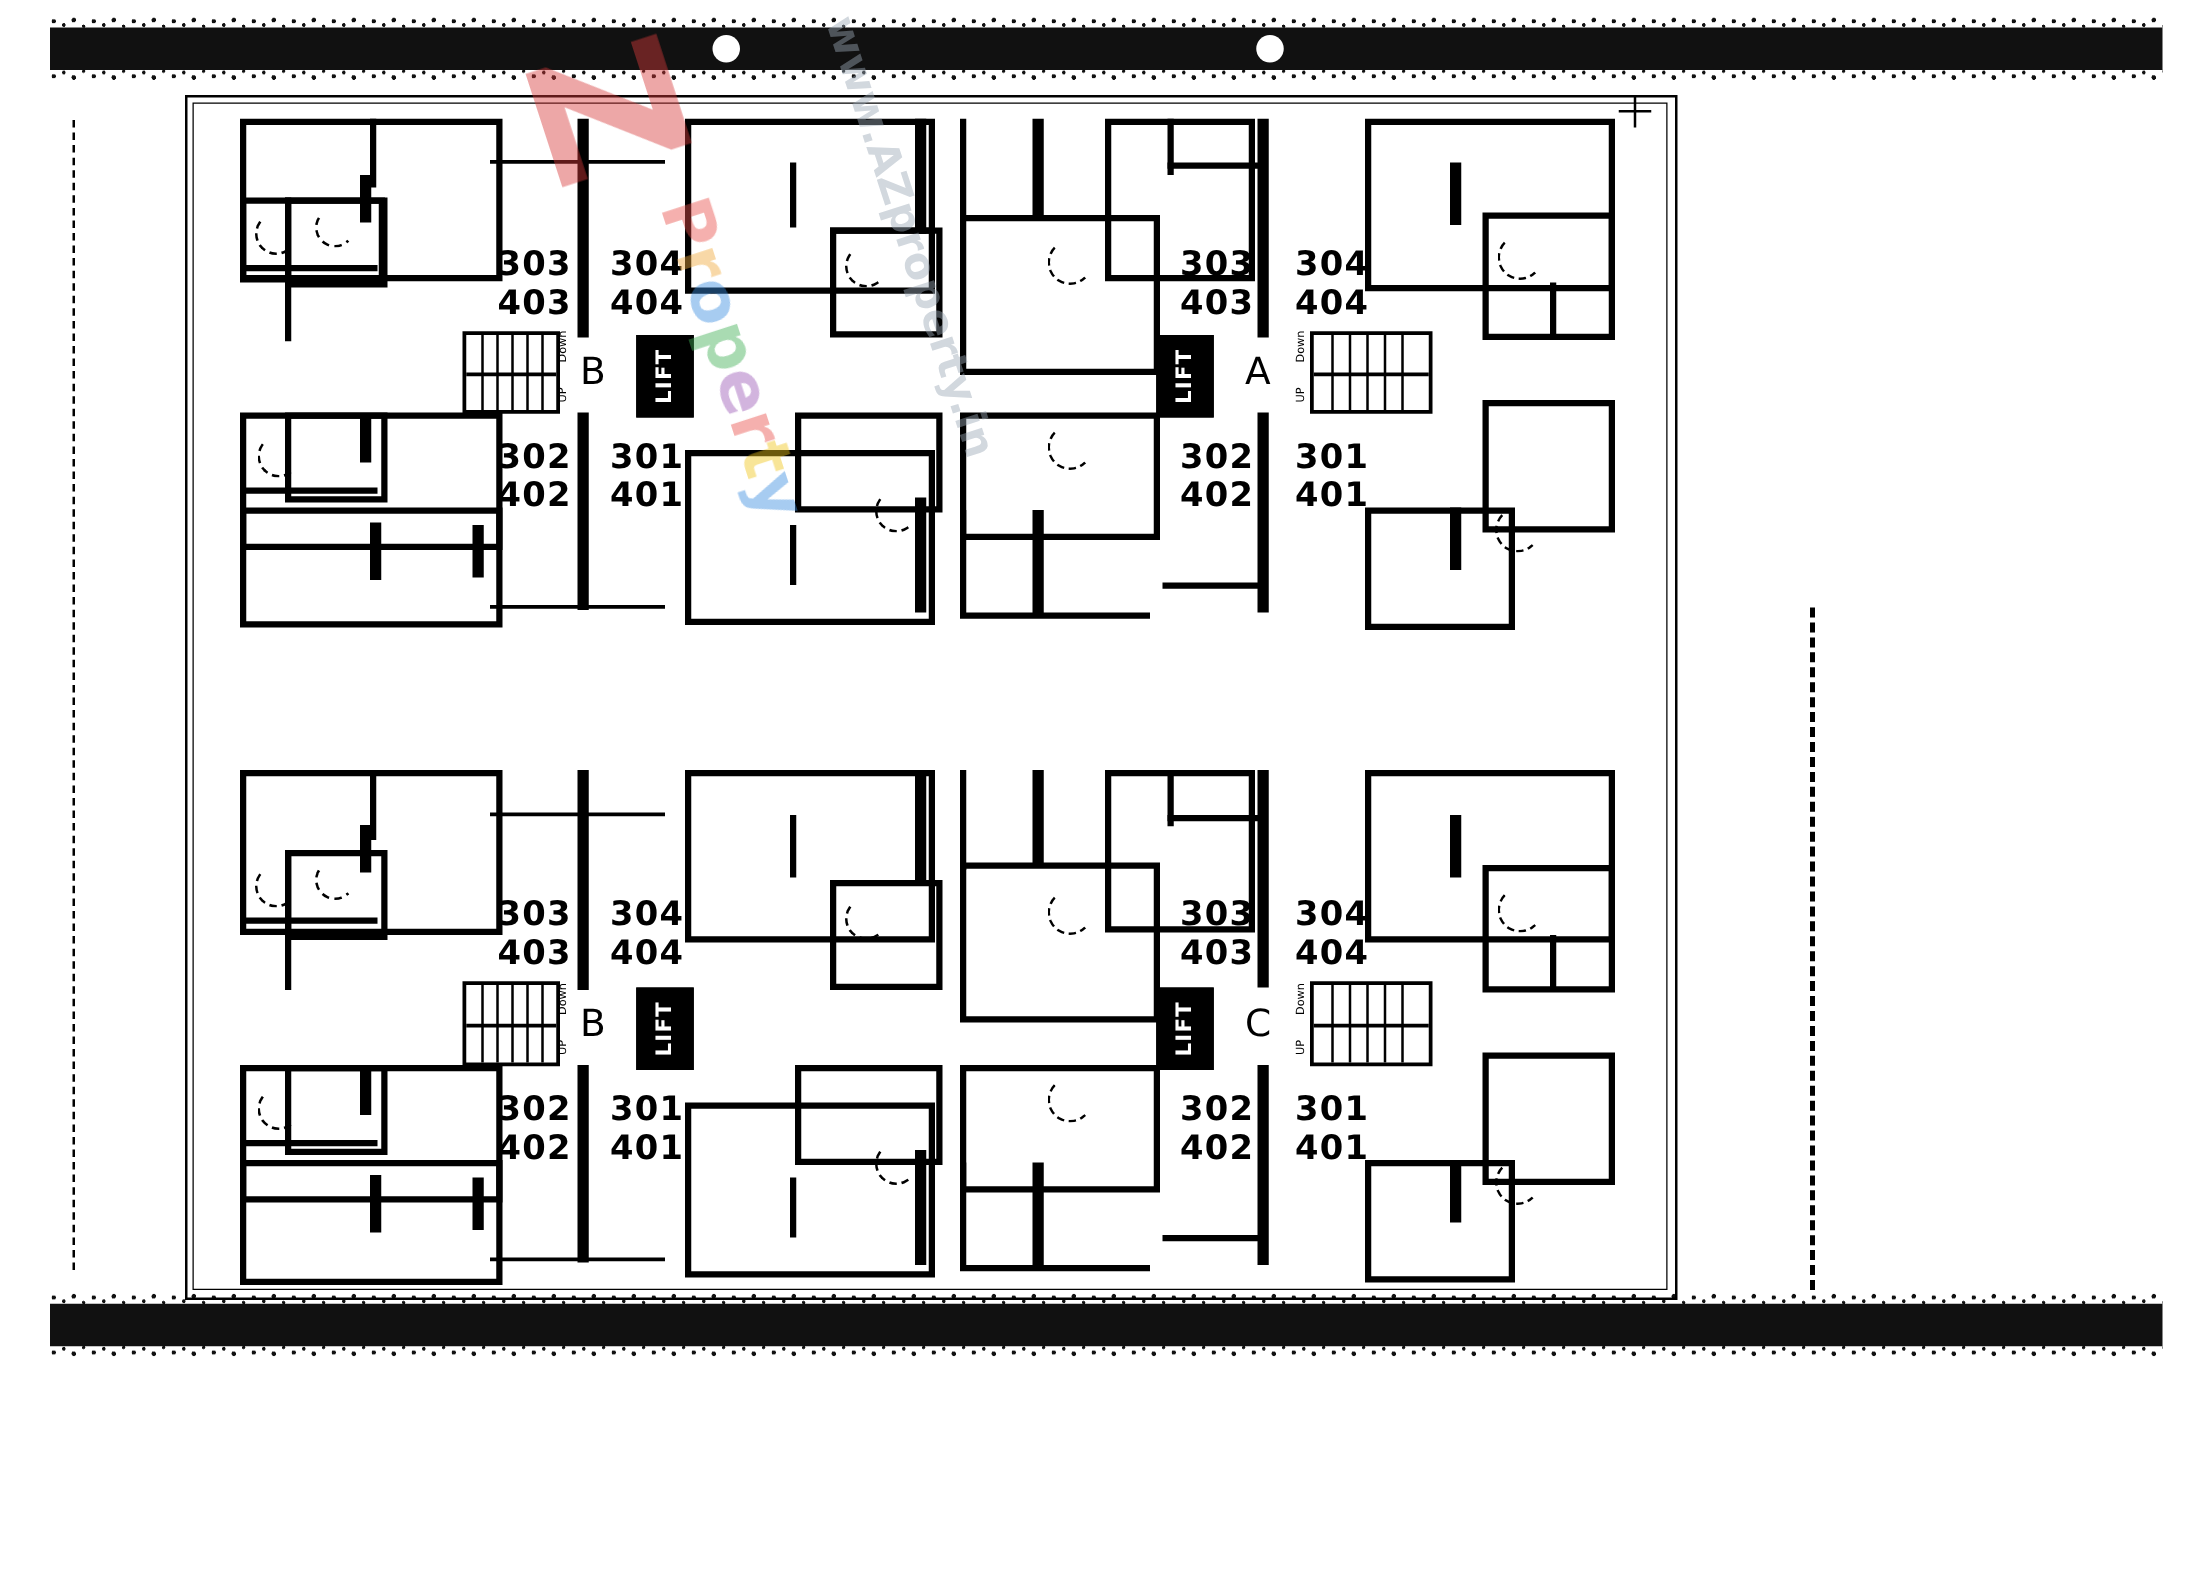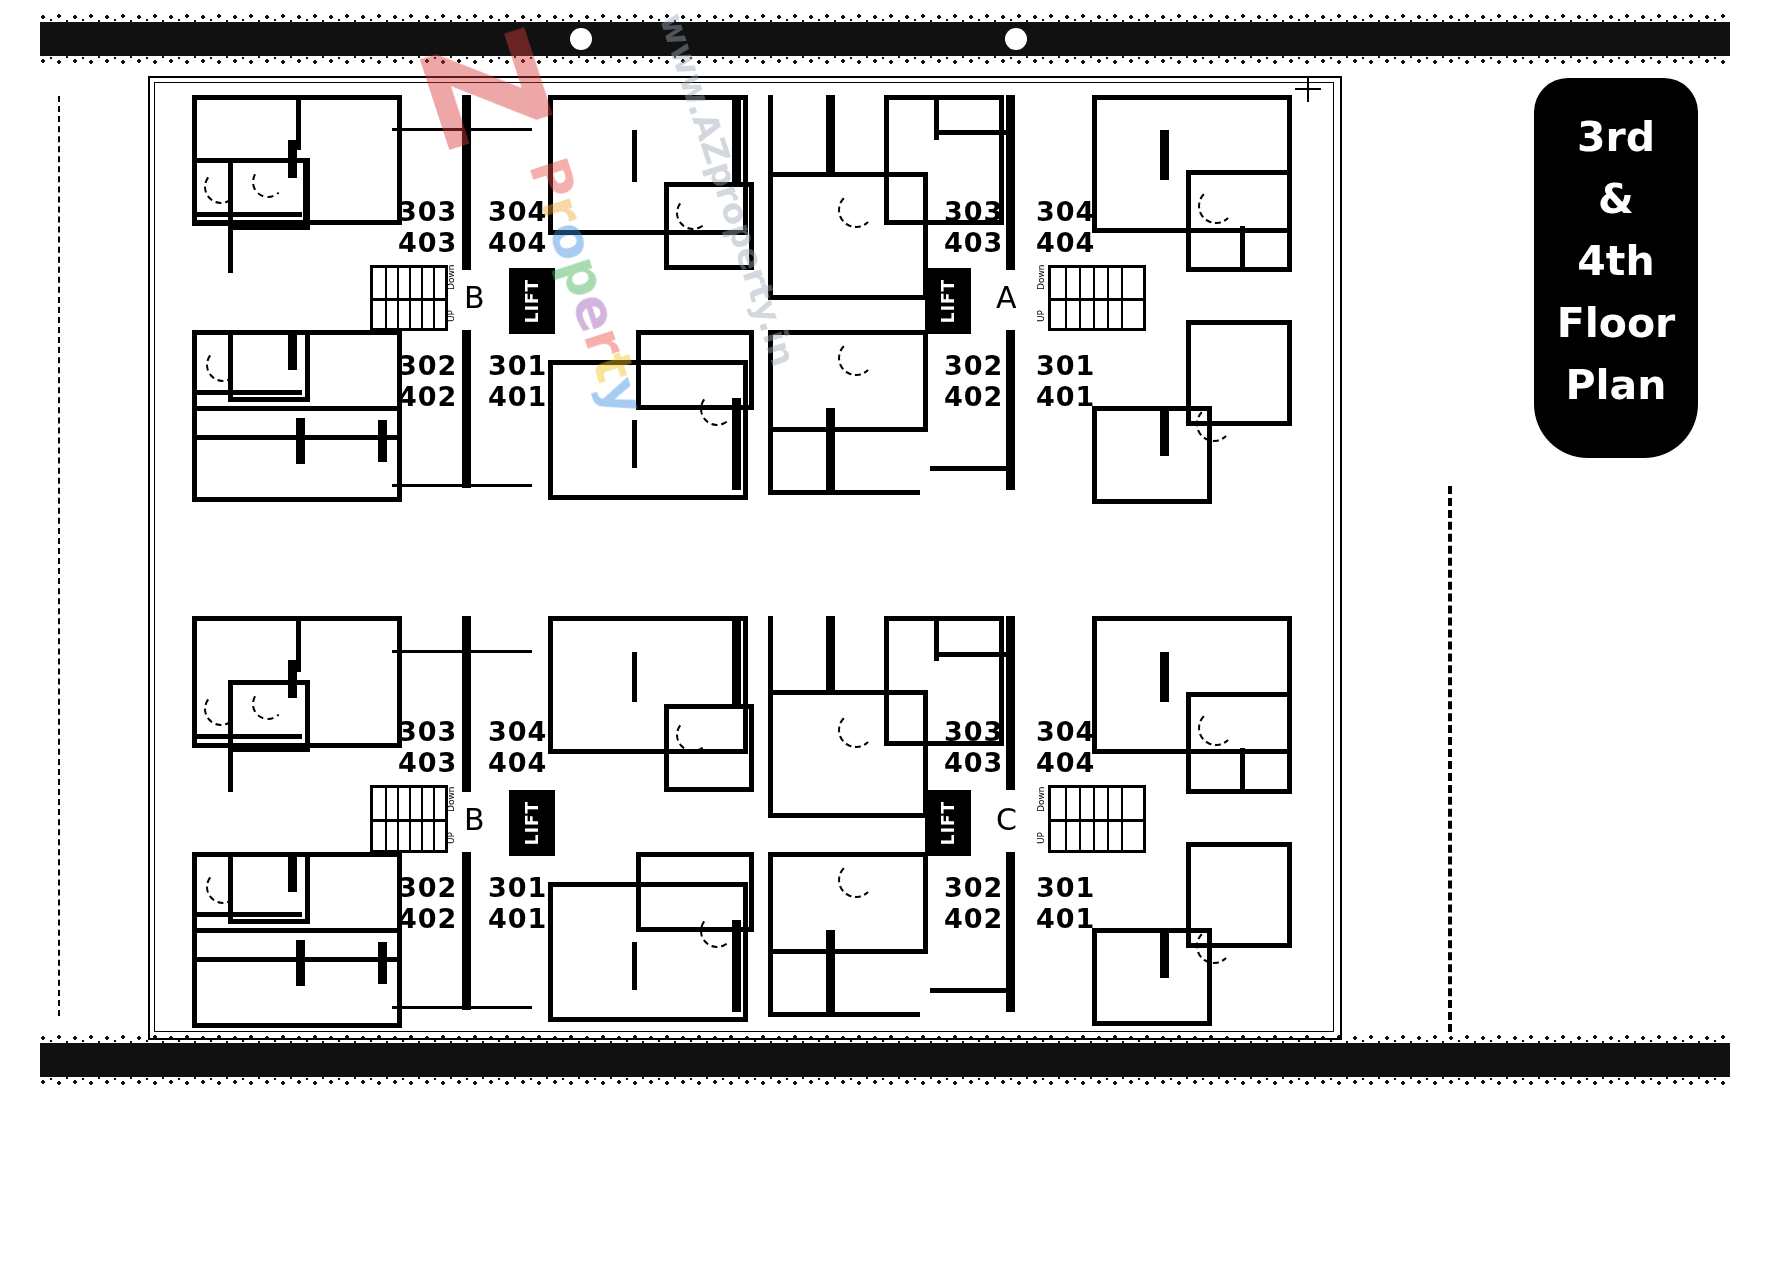--- a/index.html
+++ b/index.html
@@ -329,27 +329,20 @@
   <div class="door" style="left:838px;top:862px;width:32px;height:32px;"></div>
   <div class="w" style="left:768px;top:930px;width:5px;height:86px;"></div>
   <div class="w" style="left:768px;top:1012px;width:152px;height:5px;"></div>
   <div class="w" style="left:1006px;top:852px;width:9px;height:160px;"></div>
   <div class="w" style="left:930px;top:988px;width:82px;height:5px;"></div>
   <div class="room" style="left:1092px;top:928px;width:110px;height:88px;"></div>
   <div class="w" style="left:1160px;top:928px;width:9px;height:50px;"></div>
   <div class="room" style="left:1186px;top:842px;width:96px;height:96px;"></div>
   <div class="door" style="left:1196px;top:928px;width:32px;height:32px;"></div>
 
-  <div id="titlepill" style="left:1534px;top:78px;width:164px;height:380px;">
-    <div>3rd</div>
-    <div>&amp;</div>
-    <div>4th</div>
-    <div>Floor</div>
-    <div>Plan</div>
-  </div>
 
   <div class="dashv" style="left:1448px;top:486px;height:546px;"></div>
 
   <div id="wm">
     <div class="wmz">Z</div>
     <div class="wmtxt">www.AZproperty.in</div>
     <div class="wmprop">
       <i class="c1">P</i><i class="c2">r</i><i class="c3">o</i><i class="c4">p</i><i class="c5">e</i><i class="c6">r</i><i class="c7">t</i><i class="c8">y</i>
     </div>
   </div>

